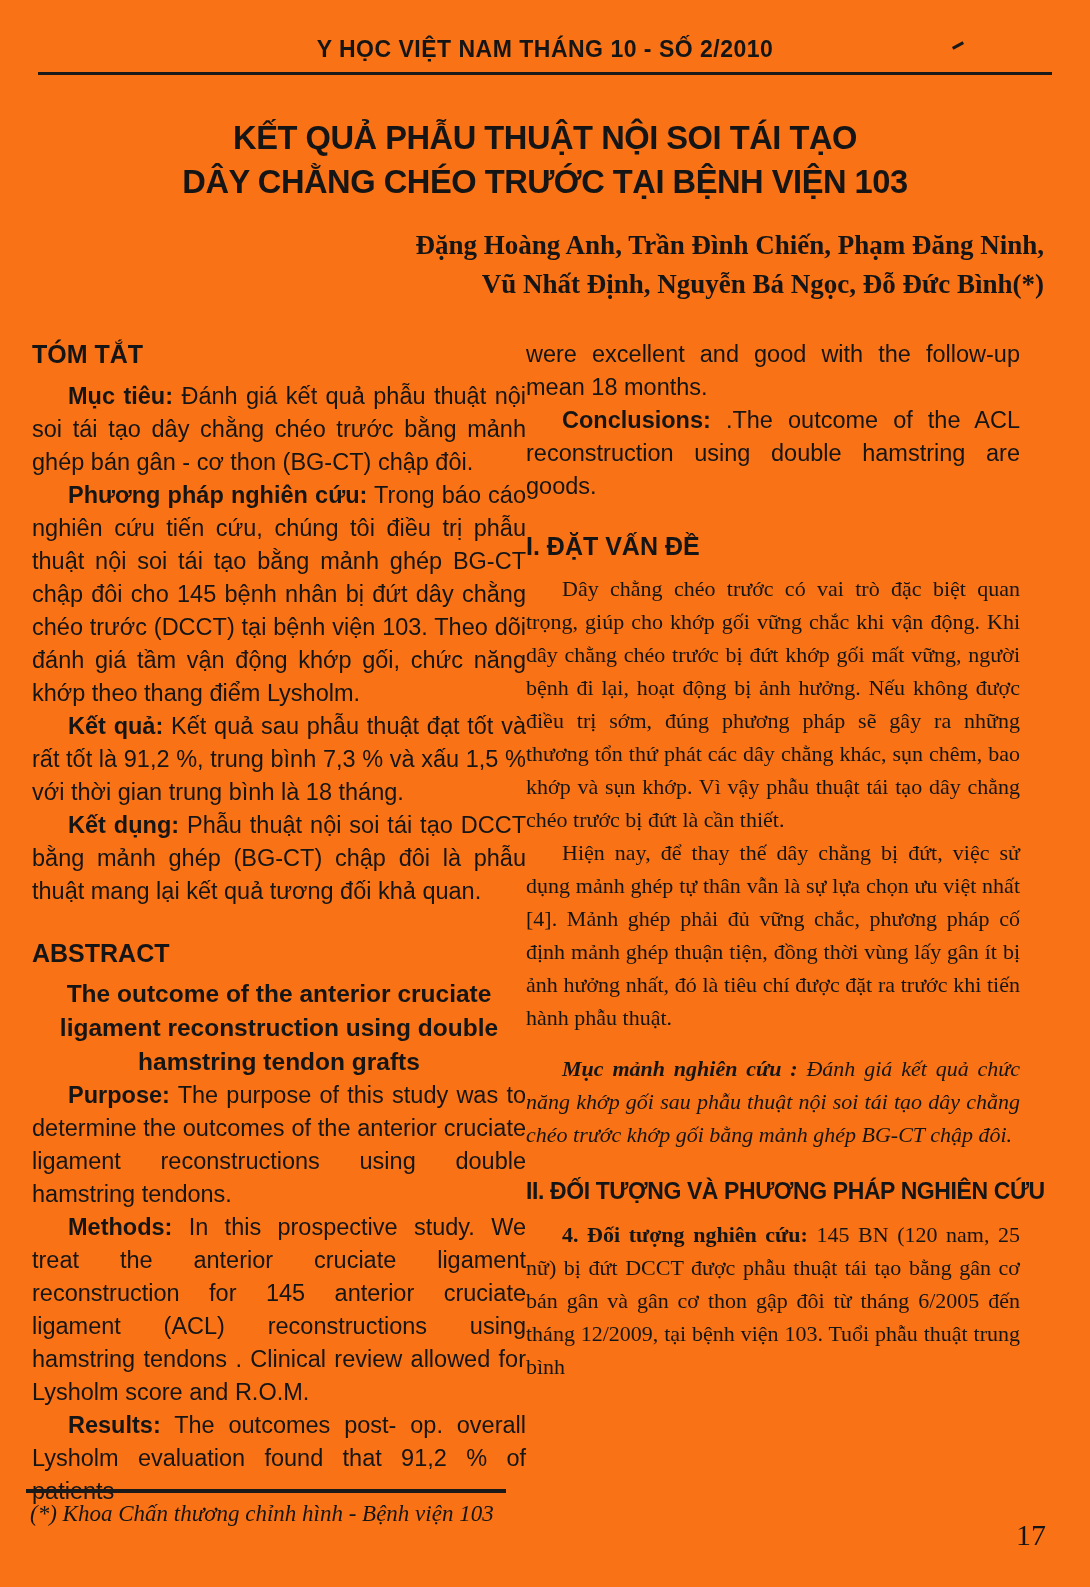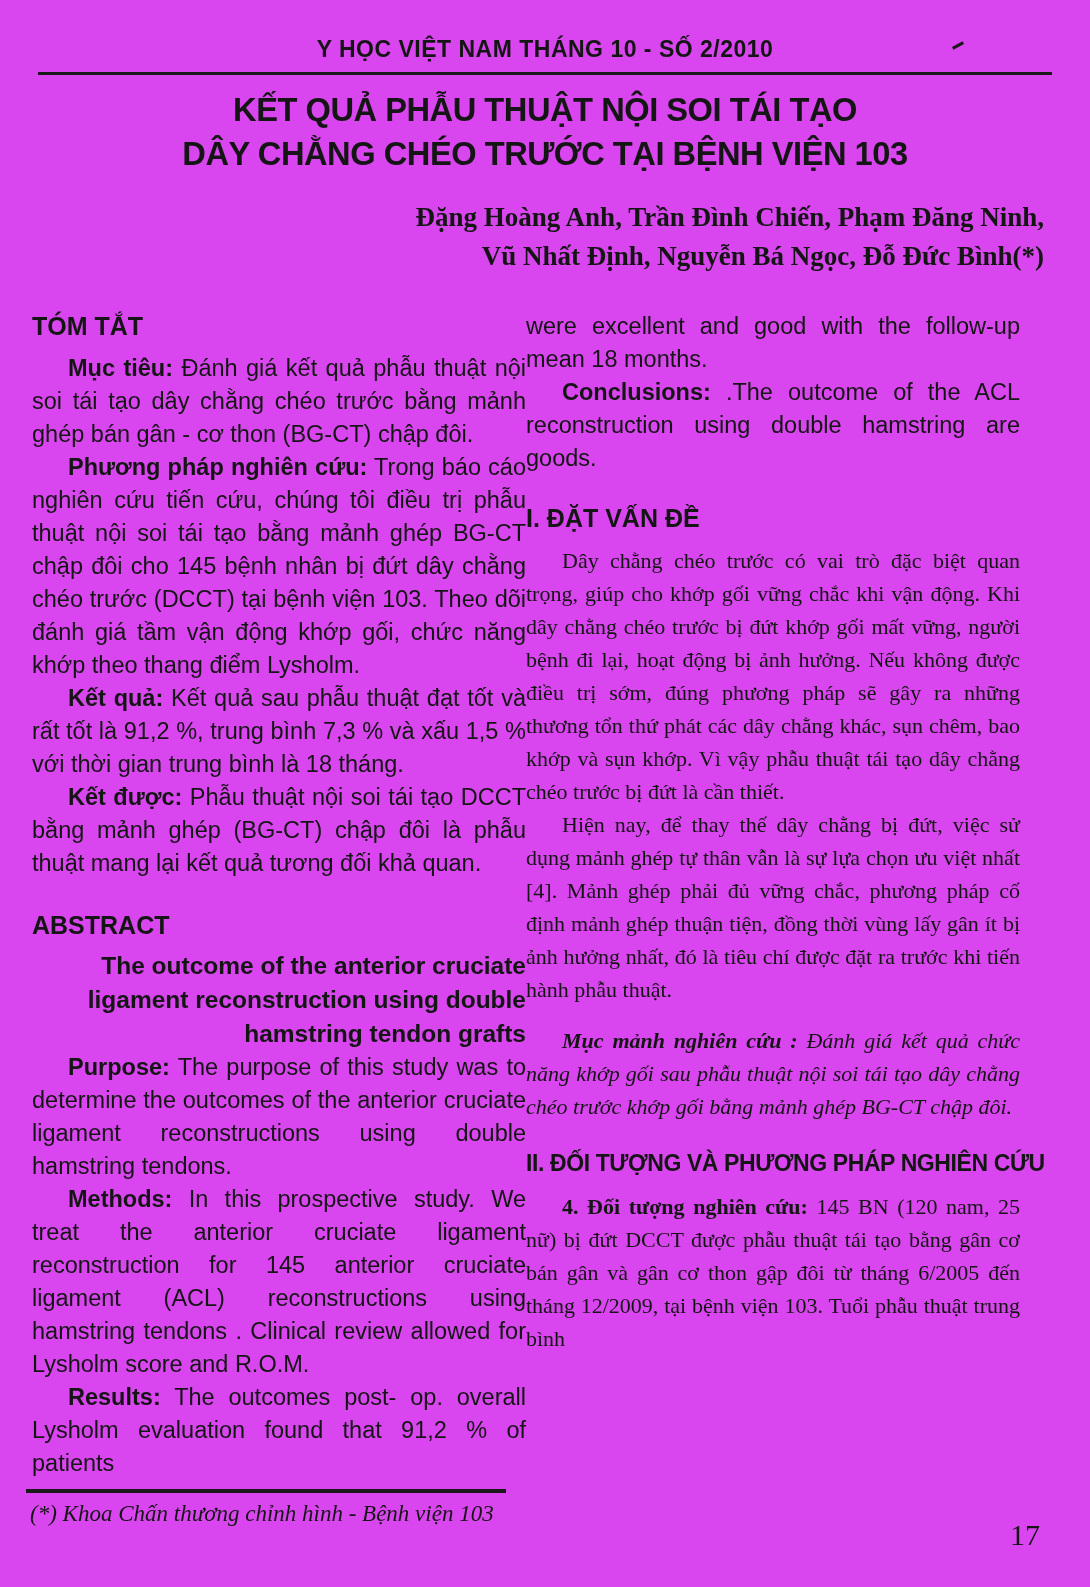--- a/index.html
+++ b/index.html
@@ -1,20 +1,20 @@
 <!DOCTYPE html>
 <html lang="vi"><head>
 <meta charset="utf-8">
 <style>
   html,body { margin:0; padding:0; background:#e8e8e8; }
   .page {
     position:relative;
     width:1090px; height:1587px;
     margin:0 auto;
-    background:#d946ef;
+    background:#f97316;
     color:#151515;
     overflow:hidden;
   }
   
   .journal-header {
     padding-top:36px;
     text-align:center;
     font:700 23px "Liberation Sans", sans-serif;
     letter-spacing:0.5px;
   }
@@ -25,21 +25,21 @@
   }
   .header-tick {
     position:absolute;
     top:44px; left:952px;
     width:12px; height:3px;
     background:#1a1a1a;
     transform:rotate(-28deg);
   }
   
   .article-title {
-    margin-top:12px;
+    margin-top:40px;
     text-align:center;
     font:700 34px "Liberation Sans", sans-serif;
     letter-spacing:-0.5px;
     line-height:44px;
   }
   .article-title .t-line { display:block; transform:scaleX(0.96); }
   .authors {
     margin-top:16px;
     padding-right:46px;
     text-align:right;
@@ -65,21 +65,21 @@
   .col-heading {
     margin:0;
     font:700 25px "Liberation Sans", sans-serif;
     line-height:33px;
   }
   .summary-heading { margin-bottom:9px; }
   .abstract-heading { margin-top:29px; margin-bottom:7px; }
   .abstract-title {
     margin:0;
     font:700 24.5px "Liberation Sans", sans-serif;
-    text-align:right;
+    text-align:center;
     text-indent:0;
     line-height:34px;
   }
   .section-heading {
     margin:27px 0 9px 0;
     font:700 25px "Liberation Sans", sans-serif;
     line-height:33px;
   }
   .section-heading.tight {
     font-size:23px;
@@ -96,21 +96,21 @@
     width:480px; height:4px;
     background:#1a1a1a;
   }
   .footnote {
     position:absolute;
     left:30px; top:1501px;
     font:italic 400 23px "Liberation Serif", serif;
   }
   .page-number {
     position:absolute;
-    right:50px; top:1518px;
+    right:44px; top:1518px;
     font:400 30px "Liberation Serif", serif;
   }
 </style>
 </head>
 <body>
 
 <div class="page">
 
   <div class="journal-header">Y HỌC VIỆT NAM THÁNG 10 - SỐ 2/2010</div>
   <div class="header-rule"></div>
@@ -130,21 +130,21 @@
 
     <div class="col sans">
       <h2 class="col-heading summary-heading">TÓM TẮT</h2>
 
       <p class="para"><span class="lead">Mục tiêu:</span> <span>Đánh giá kết quả phẫu thuật nội soi tái tạo dây chằng chéo trước bằng mảnh ghép bán gân - cơ thon (BG-CT) chập đôi.</span></p>
 
       <p class="para"><span class="lead">Phương pháp nghiên cứu:</span> <span>Trong báo cáo nghiên cứu tiến cứu, chúng tôi điều trị phẫu thuật nội soi tái tạo bằng mảnh ghép BG-CT chập đôi cho 145 bệnh nhân bị đứt dây chằng chéo trước (DCCT) tại bệnh viện 103. Theo dõi đánh giá tầm vận động khớp gối, chức năng khớp theo thang điểm Lysholm.</span></p>
 
       <p class="para"><span class="lead">Kết quả:</span> <span>Kết quả sau phẫu thuật đạt tốt và rất tốt là 91,2 %, trung bình 7,3 % và xấu 1,5 % với thời gian trung bình là 18 tháng.</span></p>
 
-      <p class="para"><span class="lead">Kết được:</span> <span>Phẫu thuật nội soi tái tạo DCCT bằng mảnh ghép (BG-CT) chập đôi là phẫu thuật mang lại kết quả tương đối khả quan.</span></p>
+      <p class="para"><span class="lead">Kết dụng:</span> <span>Phẫu thuật nội soi tái tạo DCCT bằng mảnh ghép (BG-CT) chập đôi là phẫu thuật mang lại kết quả tương đối khả quan.</span></p>
 
       <h2 class="col-heading abstract-heading">ABSTRACT</h2>
 
       <p class="para abstract-title">The outcome of the anterior cruciate ligament reconstruction using double hamstring tendon grafts</p>
 
       <p class="para"><span class="lead">Purpose:</span> <span>The purpose of this study was to determine the outcomes of the anterior cruciate ligament reconstructions using double hamstring tendons.</span></p>
 
       <p class="para"><span class="lead">Methods:</span> <span>In this prospective study. We treat the anterior cruciate ligament reconstruction for 145 anterior cruciate ligament (ACL) reconstructions using hamstring tendons . Clinical review allowed for Lysholm score and R.O.M.</span></p>
 
       <p class="para"><span class="lead">Results:</span> <span>The outcomes post- op. overall Lysholm evaluation found that 91,2 % of patients</span></p>

